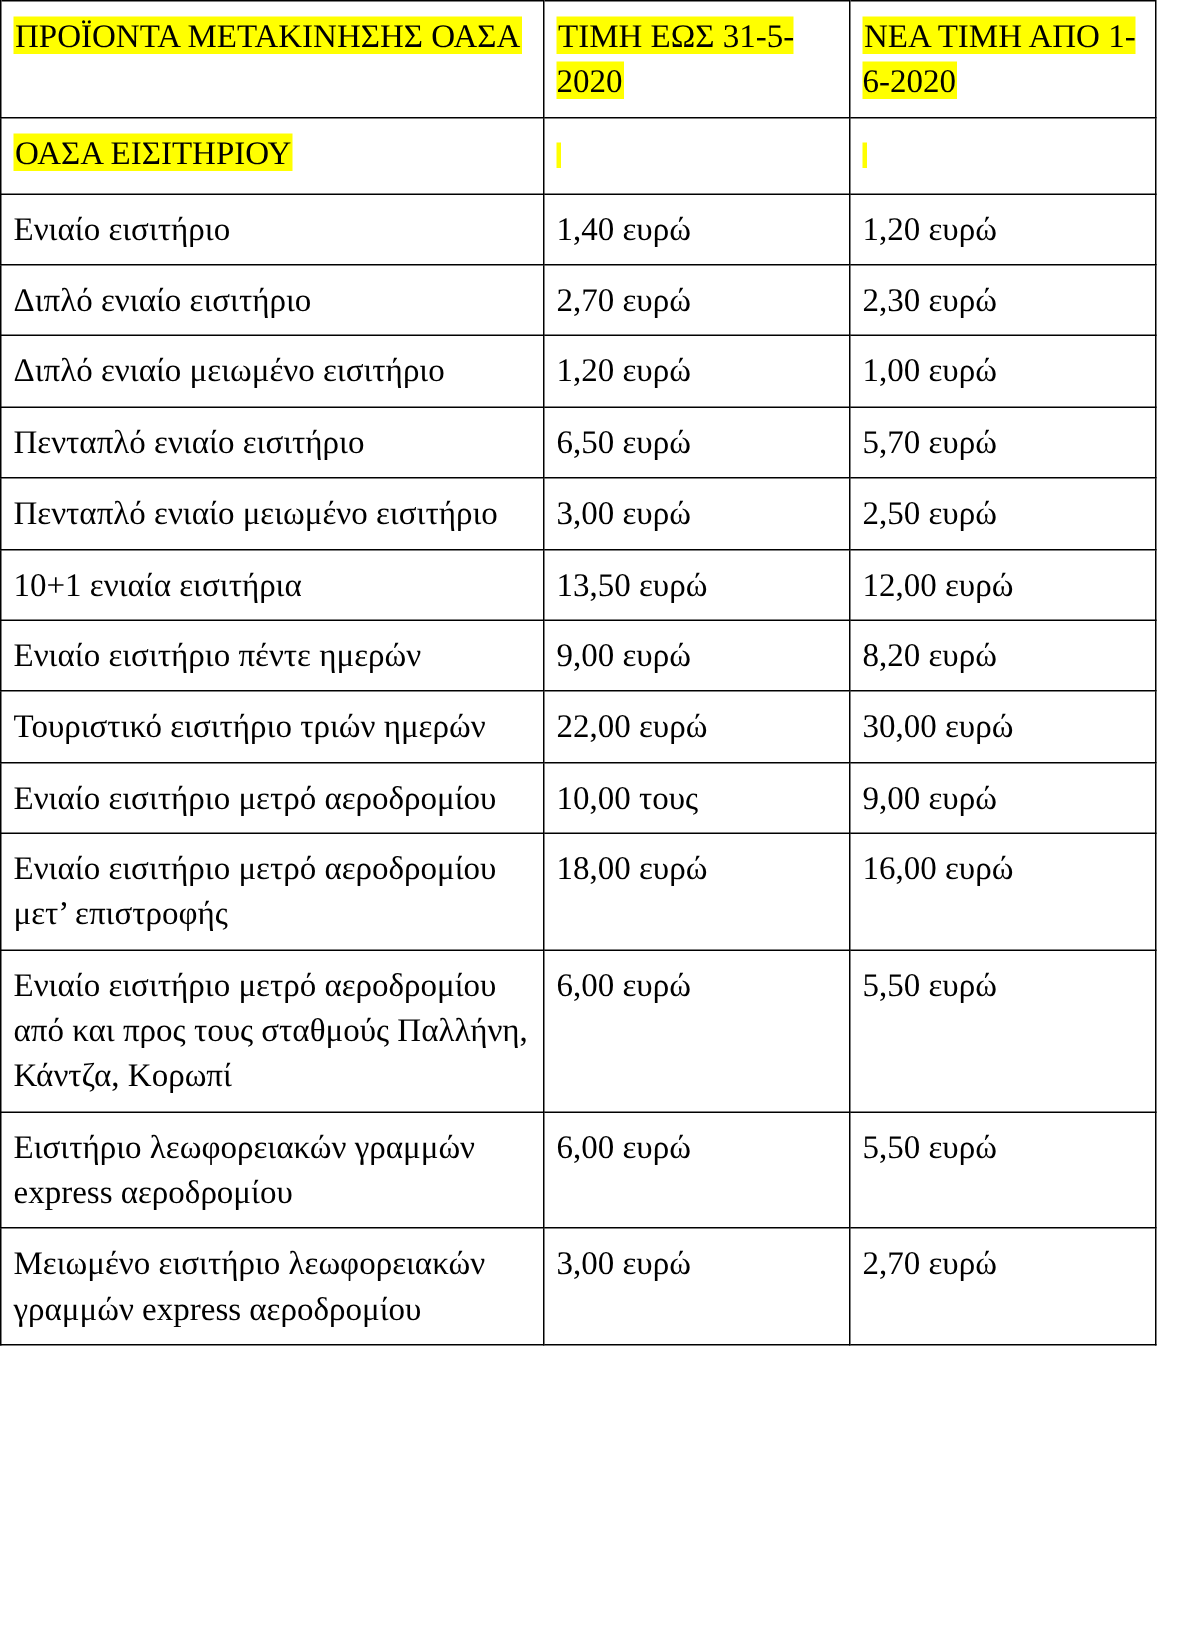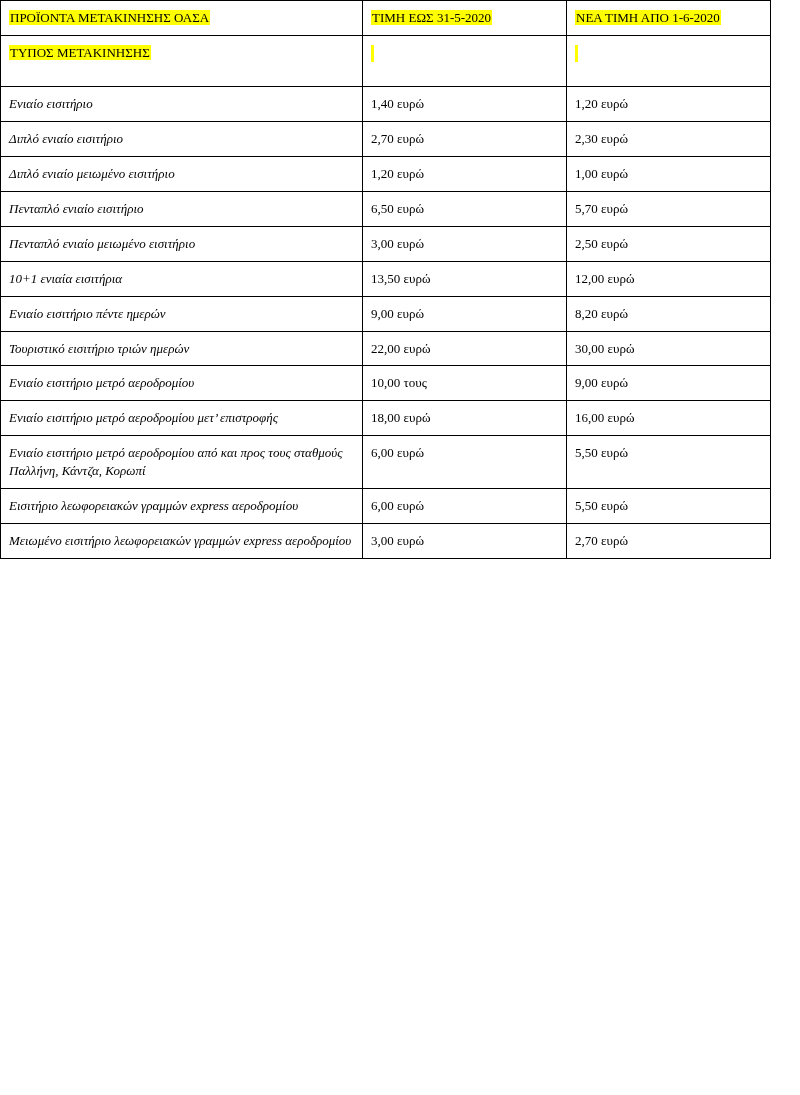--- a/index.html
+++ b/index.html
@@ -27,21 +27,21 @@
   }
   table.price-table col.c1 { width: 362px; }
   table.price-table col.c2 { width: 204px; }
   table.price-table col.c3 { width: 204px; }
 
   table.price-table td {
     border-bottom: 1px solid #000000;
     border-right: 1px solid #000000;
     vertical-align: top;
     padding: 8px 8px 8px 8px;
-    font-size: 13px;
+    font-size: 22px;
     line-height: 1.38;
     font-family: "Liberation Serif", serif;
   }
   table.price-table td.first {
     border-left: 1px solid #000000;
   }
   .hl {
     background: #ffff00;
   }
   .head-cell {
@@ -56,41 +56,40 @@
   .caret {
     color: #ffff00;
     background: #ffff00;
     display: inline-block;
     width: 3px;
     height: 17px;
     vertical-align: middle;
   }
   .nowrap-cell {
     white-space: normal;
-    font-style: italic;
   }
 </style>
 </head>
 <body>
 
 <div class="page">
   <table class="price-table">
     <colgroup>
       <col class="c1">
       <col class="c2">
       <col class="c3">
     </colgroup>
     <tbody>
       <tr>
         <td class="first head-cell"><span class="hl">ΠΡΟΪΟΝΤΑ ΜΕΤΑΚΙΝΗΣΗΣ ΟΑΣΑ</span></td>
         <td class="head-cell"><span class="hl">ΤΙΜΗ ΕΩΣ 31-5-2020</span></td>
         <td class="head-cell"><span class="hl">ΝΕΑ ΤΙΜΗ ΑΠΟ 1-6-2020</span></td>
       </tr>
       <tr class="type-row">
-        <td class="first head-cell"><span class="hl">ΤΥΠΟΣ ΜΕΤΑΚΙΝΗΣΗΣ</span></td>
+        <td class="first head-cell"><span class="hl">ΟΑΣΑ ΕΙΣΙΤΗΡΙΟΥ</span></td>
         <td class="head-cell"><span class="caret"></span><span></span></td>
         <td class="head-cell"><span class="caret"></span><span></span></td>
       </tr>
     <tr>
           <td class="first nowrap-cell">Ενιαίο εισιτήριο</td>
           <td>1,40 ευρώ</td>
           <td>1,20 ευρώ</td>
         </tr>
         <tr>
           <td class="first nowrap-cell">Διπλό ενιαίο εισιτήριο</td>

